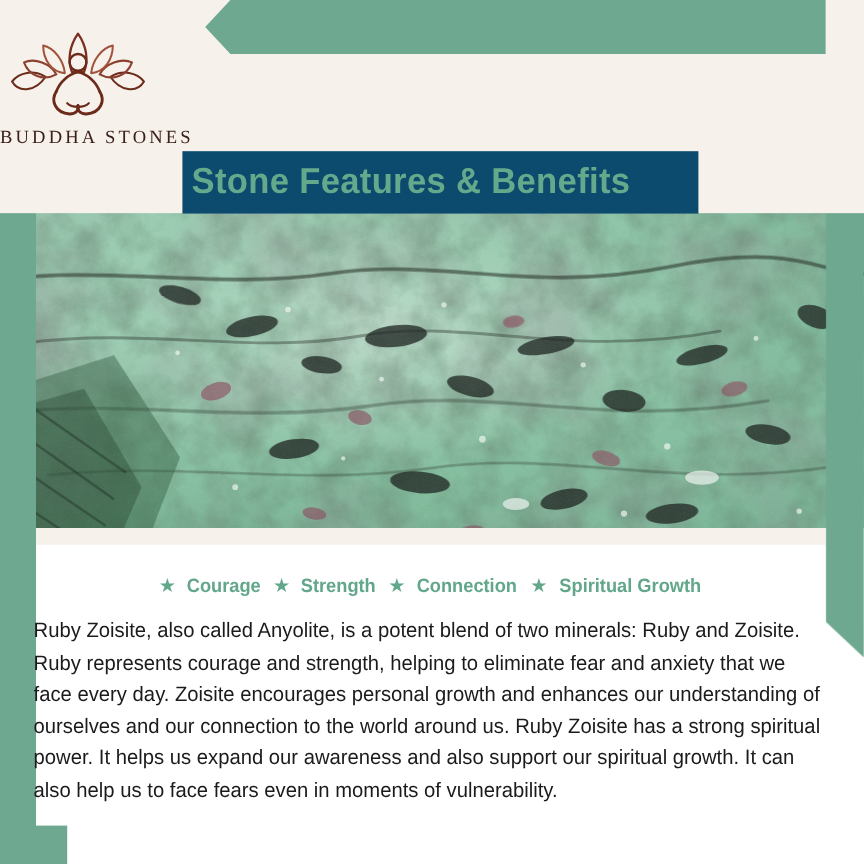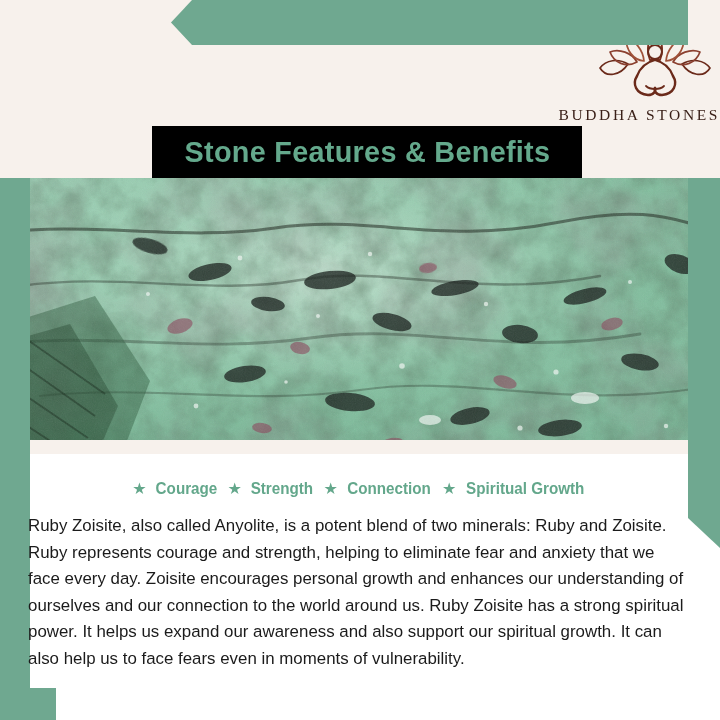--- a/index.html
+++ b/index.html
@@ -44,36 +44,36 @@
   
   .header {
     position:absolute; top:0; left:0; width:720px; height:178px;
     background:#f7f1ec;
     z-index:5;
     clip-path:polygon(0 0, 150px 0, 192px 45px, 688px 45px, 688px 0, 720px 0, 720px 100%, 0 100%);
   }
 
   .logo-wrap {
     position:absolute; top:24px; left:0; width:720px;
-    display:flex; flex-direction:column; align-items:flex-end;
+    display:flex; flex-direction:column; align-items:flex-start;
   }
   .logo-mark { width:130px; height:78px; display:block; }
   .logo-text {
     margin-top:4px;
     font-family:"Liberation Serif", serif;
     font-size:15.5px;
     letter-spacing:2.6px;
     color:#3a2018;
     font-weight:400;
   }
 
   .title-band {
     position:absolute; top:126px; left:152px; width:430px; height:52px;
-    background:#000000;
-    display:flex; align-items:center; justify-content:center;
+    background:#0c4a6e;
+    display:flex; align-items:center; 
     z-index:6;
   }
   .title-text {
     font-family:"Liberation Sans Narrow","Liberation Sans", sans-serif;
     font-weight:bold;
     font-size:30px;
     color:#64a98c;
     letter-spacing:0.3px;
     transform:scaleX(0.96);
     white-space:nowrap;

